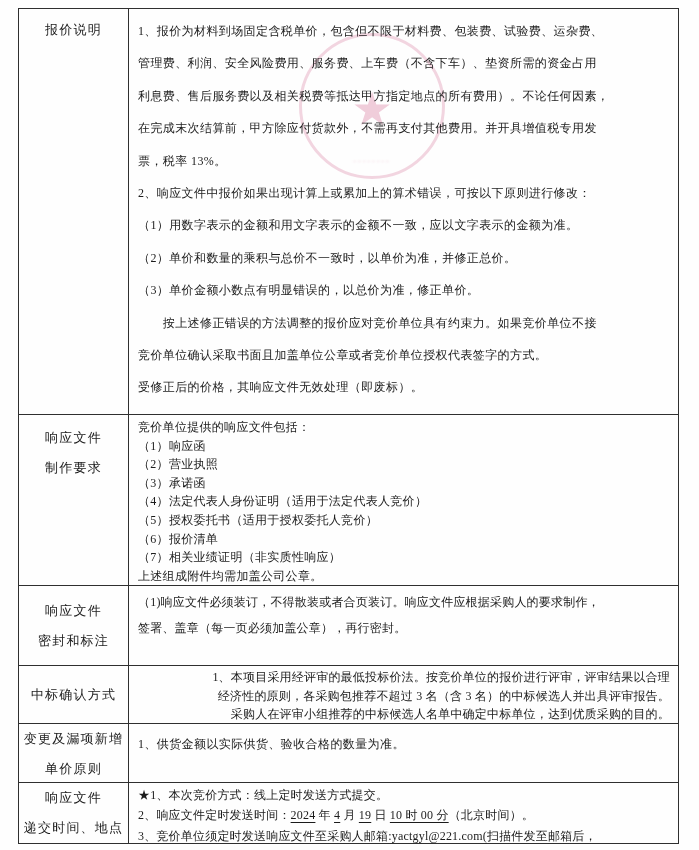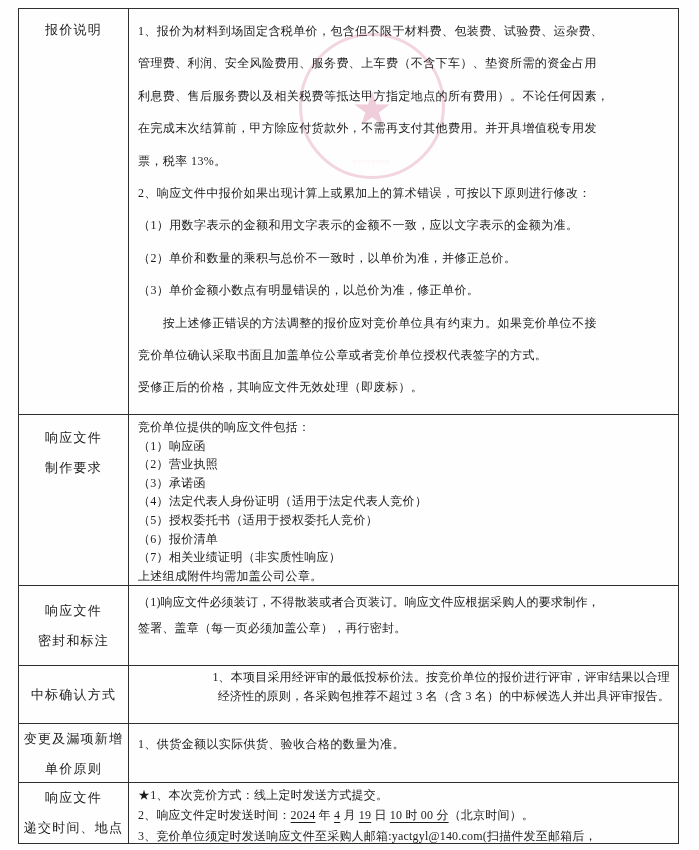--- a/index.html
+++ b/index.html
@@ -114,37 +114,38 @@
           <div class="ln">签署、盖章（每一页必须加盖公章），再行密封。</div>
         </div>
       </div>
       <div class="trow r3">
         <div class="th">
           <div class="ll">中标确认方式</div>
         </div>
         <div class="td">
           <div class="ln">1、本项目采用经评审的最低投标价法。按竞价单位的报价进行评审，评审结果以合理</div>
           <div class="ln">经济性的原则，各采购包推荐不超过 3 名（含 3 名）的中标候选人并出具评审报告。</div>
+          <div class="ln">采购人在评审小组推荐的中标候选人名单中确定中标单位，达到优质采购的目的。</div>
         </div>
       </div>
       <div class="trow r4">
         <div class="th">
           <div class="ll">变更及漏项新增</div>
           <div class="ll">单价原则</div>
         </div>
         <div class="td">
           <div class="ln">1、供货金额以实际供货、验收合格的数量为准。</div>
         </div>
       </div>
       <div class="trow r5">
         <div class="th">
           <div class="ll">响应文件</div>
           <div class="ll">递交时间、地点</div>
         </div>
         <div class="td">
           <div class="ln">★1、本次竞价方式：线上定时发送方式提交。</div>
           <div class="ln"><span>2、响应文件定时发送时间：</span><span class="u">2024</span><span> 年 </span><span class="u">4</span><span> 月 </span><span class="u">19</span><span> 日 </span><span class="u">10 时 00 分</span><span>（北京时间）。</span></div>
-          <div class="ln"><span>3、竞价单位须定时发送响应文件至采购人邮箱:</span><span class="u">yactgyl@140.com</span><span>(扫描件发至邮箱后，</span></div>
+          <div class="ln"><span>3、竞价单位须定时发送响应文件至采购人邮箱:</span><span class="u">yactgyl@221.com</span><span>(扫描件发至邮箱后，</span></div>
         </div>
       </div>
     </div>
 
 </div>
 
 </body></html>

